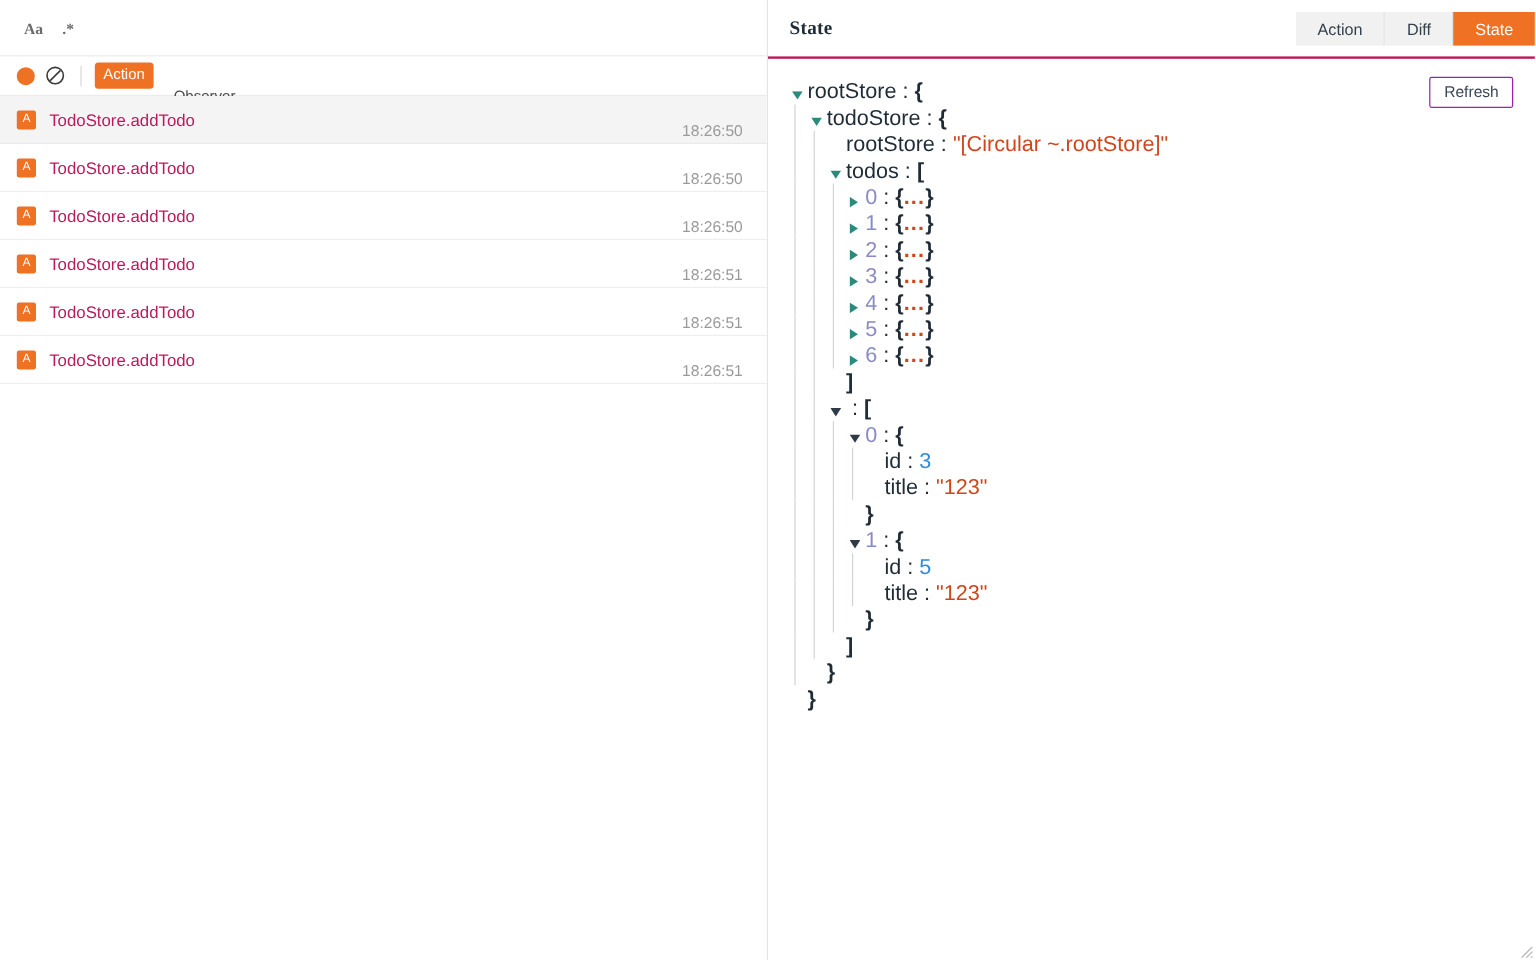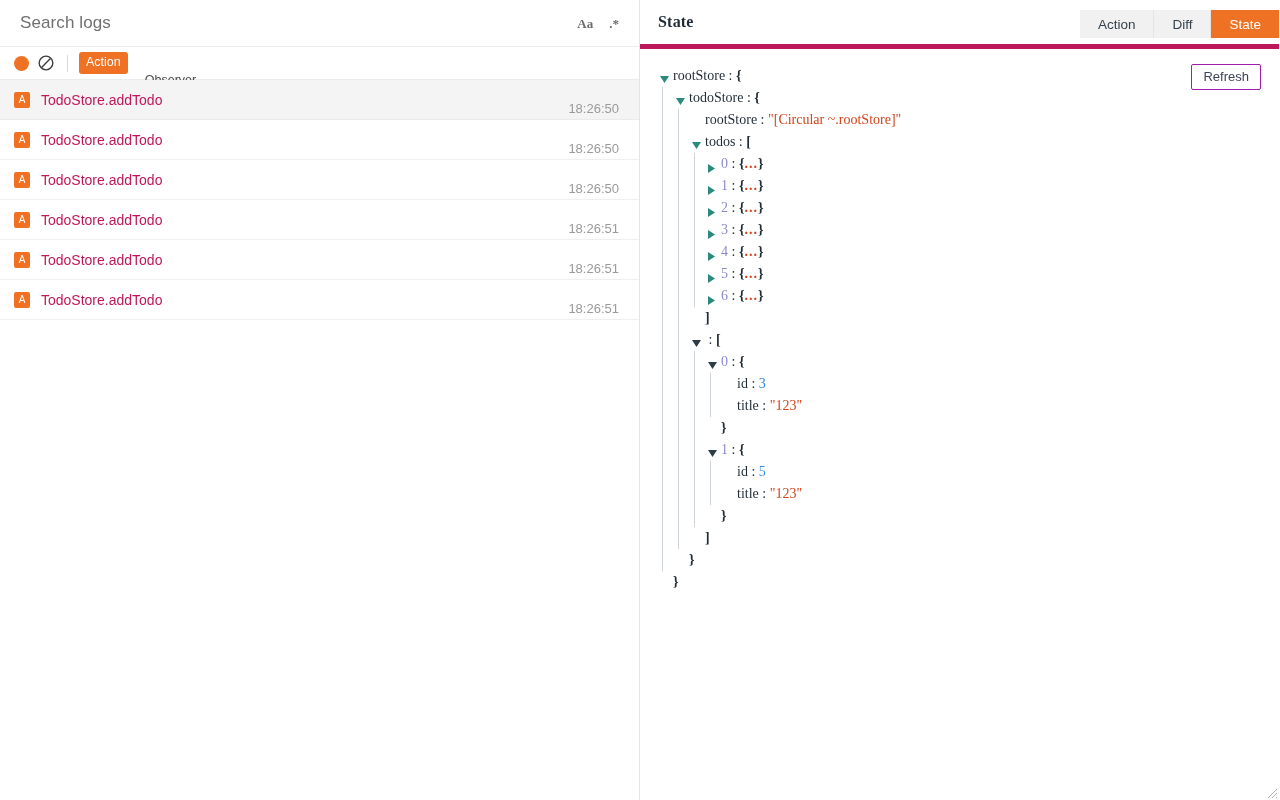--- a/index.html
+++ b/index.html
@@ -190,21 +190,21 @@
     display: flex;
     flex-direction: column;
     background: #fff;
     position: relative;
   }
 
   .state-header {
     height: 49px;
     min-height: 49px;
     box-sizing: border-box;
-    border-bottom: 5px solid #be185d;
+    border-bottom: 2px solid #be185d;
     display: flex;
     align-items: center;
     justify-content: space-between;
     padding-left: 18px;
     padding-right: 0;
   }
 
   .state-title {
     font-family: "Liberation Serif", serif;
     font-size: 16px;
@@ -255,22 +255,22 @@
     border: 1px solid #a21caf;
     border-radius: 2px;
     padding: 5px 11px 6px 11px;
     cursor: pointer;
     font-family: "Liberation Sans", sans-serif;
     line-height: 1;
   }
 
   
   .tree {
-    font-family: Liberation Serif, serif;
-    font-size: 14px;
+    font-family: Liberation Sans, sans-serif;
+    font-size: 18px;
     line-height: 22px;
     color: #1f2b36;
     padding-left: 20px;
     text-align: right;
   }
 
   .t-row {
     display: flex;
     align-items: center;
     height: 22px;
@@ -331,21 +331,20 @@
   }
 </style>
 </head>
 <body>
 
 <div class="app">
 
   <div class="left-panel">
 
     <div class="search-bar">
-      <input class="search-input" type="text" placeholder="Search logs" value="" style="">
       <div class="search-tools">
         <span class="search-tool">Aa</span>
         <span class="search-tool">.*</span>
       </div>
     </div>
 
     <div class="toolbar">
       <div class="rec-dot"></div>
       <svg class="ban-icon" viewBox="0 0 20 20">
         <circle cx="10" cy="10" r="7.6" fill="none" stroke="#3b3b3b" stroke-width="1.5"></circle>

